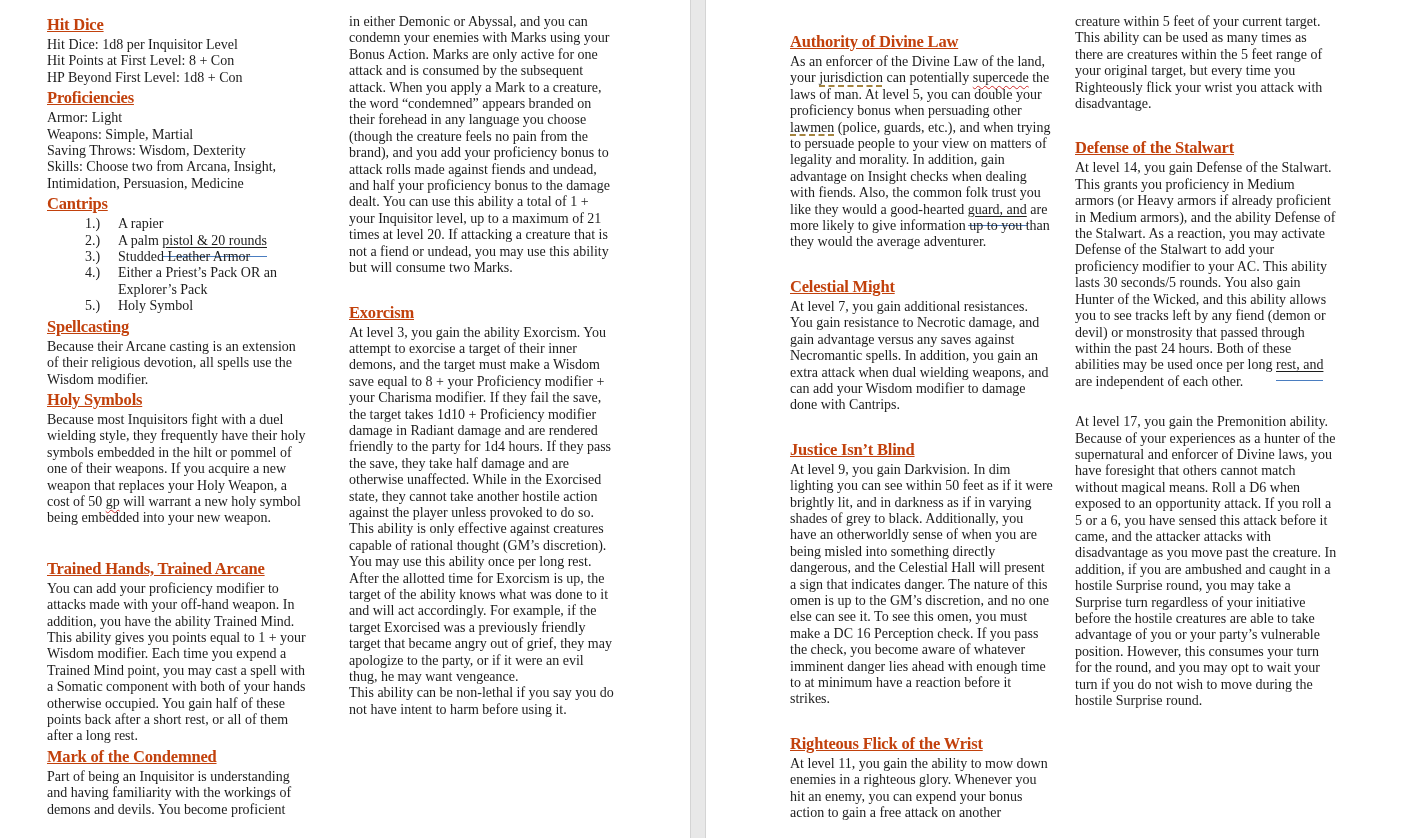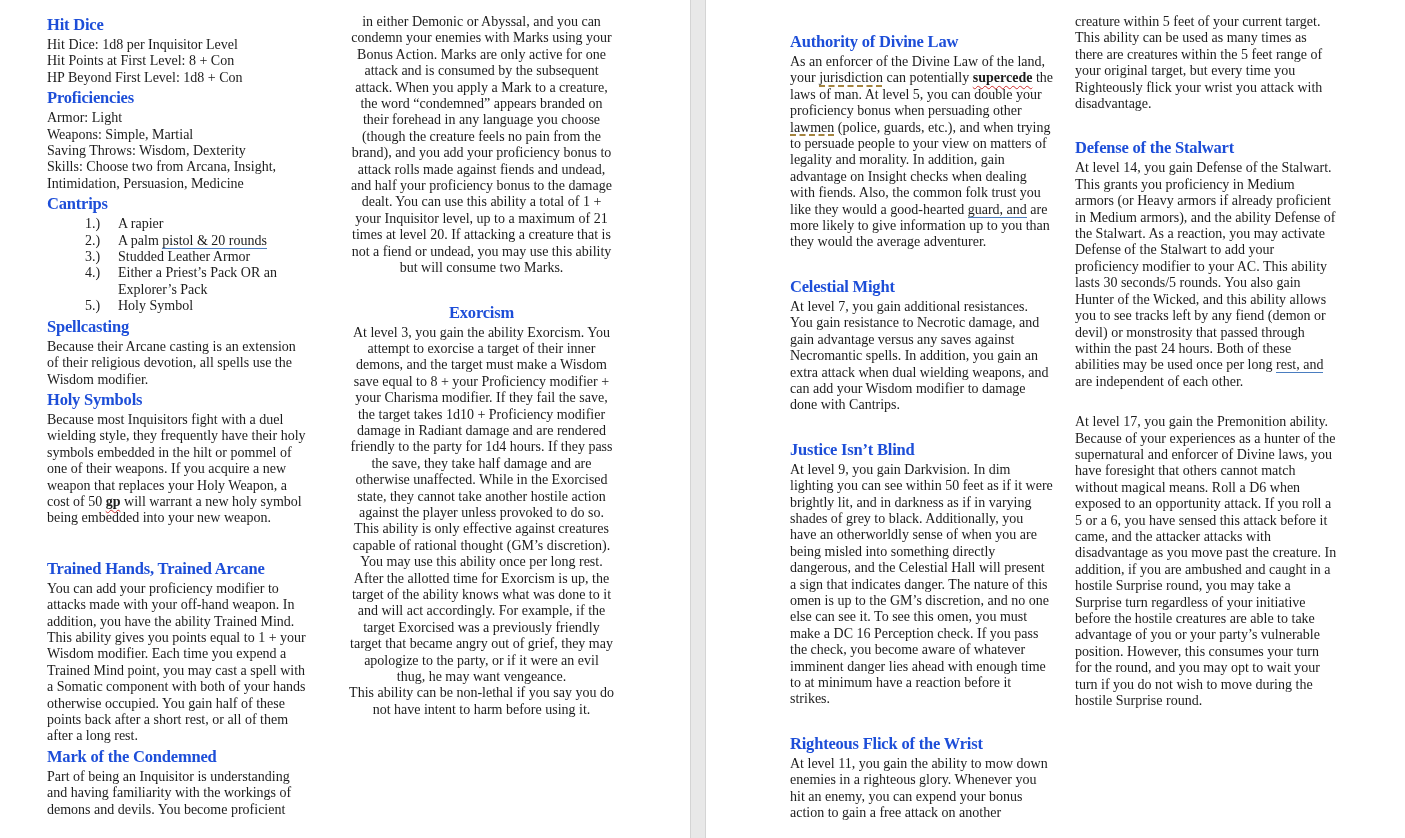--- a/index.html
+++ b/index.html
@@ -27,56 +27,57 @@
     box-sizing: border-box;
   }
   .col {
     position: absolute;
     top: 13px;
   }
   .heading {
     font-weight: bold;
     font-size: 16.5px;
     line-height: 20px;
-    color: #1d4ed8;
+    color: #c2410c;
     margin: 2px 0 2px 0;
     letter-spacing: -0.2px;
+    text-decoration: underline;
   }
   .para {
     margin: 0;
   }
   .numlist { margin: 0; }
   .li-row {
     display: flex;
     padding-left: 38px;
   }
   .li-num {
     flex: none;
     width: 33px;
   }
   .li-txt { flex: 1 1 auto; }
   
   .m-spell {
     text-decoration: underline wavy #d02b2b;
     text-decoration-thickness: 1px;
     text-underline-offset: 3px;
-    font-weight: bold;
   }
   
   .m-style {
     text-decoration: underline dashed #a5843e;
     text-decoration-thickness: 2px;
     text-underline-offset: 3px;
   }
   
   .m-grammar {
+    text-decoration: underline;
     text-decoration-thickness: 1px;
     text-underline-offset: 2px;
     border-bottom: 1.5px solid #4a7dc0;
-    padding-bottom: 0;
+    padding-bottom: 8px;
   }
 </style>
 </head>
 <body>
 
 <div class="canvas">
   <div class="page-gap"></div>
   <div class="col" style="left:47px;  top:13px; width:263px;">
       <div class="heading">Hit Dice</div>
       <div class="para"><span>Hit Dice: 1d8 per Inquisitor Level</span></div>
@@ -113,21 +114,21 @@
       <div class="heading">Spellcasting</div>
       <div class="para"><span>Because their Arcane casting is an extension of their religious devotion, all spells use the Wisdom modifier.</span></div>
       <div class="heading">Holy Symbols</div>
       <div class="para"><span>Because most Inquisitors fight with a duel wielding style, they frequently have their holy symbols embedded in the hilt or pommel of one of their weapons. If you acquire a new weapon that replaces your Holy Weapon, a cost of 50 </span><span class="m-spell">gp</span><span> will warrant a new holy symbol being embedded into your new weapon.</span></div>
       <div style="height: 30px;"></div>
       <div class="heading">Trained Hands, Trained Arcane</div>
       <div class="para"><span>You can add your proficiency modifier to attacks made with your off-hand weapon. In addition, you have the ability Trained Mind. This ability gives you points equal to 1 + your Wisdom modifier. Each time you expend a Trained Mind point, you may cast a spell with a Somatic component with both of your hands otherwise occupied. You gain half of these points back after a short rest, or all of them after a long rest.</span></div>
       <div class="heading">Mark of the Condemned</div>
       <div class="para"><span>Part of being an Inquisitor is understanding and having familiarity with the workings of demons and devils. You become proficient</span></div>
     </div>
-  <div class="col" style="left:349px; top:14px; width:265px;text-align:center;">
+  <div class="col" style="left:349px; top:14px; width:265px;">
       <div class="para"><span>in either Demonic or Abyssal, and you can condemn your enemies with Marks using your Bonus Action. Marks are only active for one attack and is consumed by the subsequent attack. When you apply a Mark to a creature, the word “condemned” appears branded on their forehead in any language you choose (though the creature feels no pain from the brand), and you add your proficiency bonus to attack rolls made against fiends and undead, and half your proficiency bonus to the damage dealt. You can use this ability a total of 1 + your Inquisitor level, up to a maximum of 21 times at level 20. If attacking a creature that is not a fiend or undead, you may use this ability but will consume two Marks.</span></div>
       <div style="height: 24px;"></div>
       <div class="heading">Exorcism</div>
       <div class="para"><span>At level 3, you gain the ability Exorcism. You attempt to exorcise a target of their inner demons, and the target must make a Wisdom save equal to 8 + your Proficiency modifier + your Charisma modifier. If they fail the save, the target takes 1d10 + Proficiency modifier damage in Radiant damage and are rendered friendly to the party for 1d4 hours. If they pass the save, they take half damage and are otherwise unaffected. While in the Exorcised state, they cannot take another hostile action against the player unless provoked to do so. This ability is only effective against creatures capable of rational thought (GM’s discretion). You may use this ability once per long rest. After the allotted time for Exorcism is up, the target of the ability knows what was done to it and will act accordingly. For example, if the target Exorcised was a previously friendly target that became angry out of grief, they may apologize to the party, or if it were an evil thug, he may want vengeance.</span></div>
       <div class="para"><span>This ability can be non-lethal if you say you do not have intent to harm before using it.</span></div>
     </div>
   <div class="col" style="left:790px; top:30px; width:263px;">
       <div class="heading">Authority of Divine Law</div>
       <div class="para"><span>As an enforcer of the Divine Law of the land, your </span><span class="m-style">jurisdiction</span><span> can potentially </span><span class="m-spell">supercede</span><span> the laws of man. At level 5, you can double your proficiency bonus when persuading other </span><span class="m-style">lawmen</span><span> (police, guards, etc.), and when trying to persuade people to your view on matters of legality and morality. In addition, gain advantage on Insight checks when dealing with fiends. Also, the common folk trust you like they would a good-hearted </span><span class="m-grammar">guard, and</span><span> are more likely to give information up to you than they would the average adventurer.</span></div>
       <div style="height: 24px;"></div>

